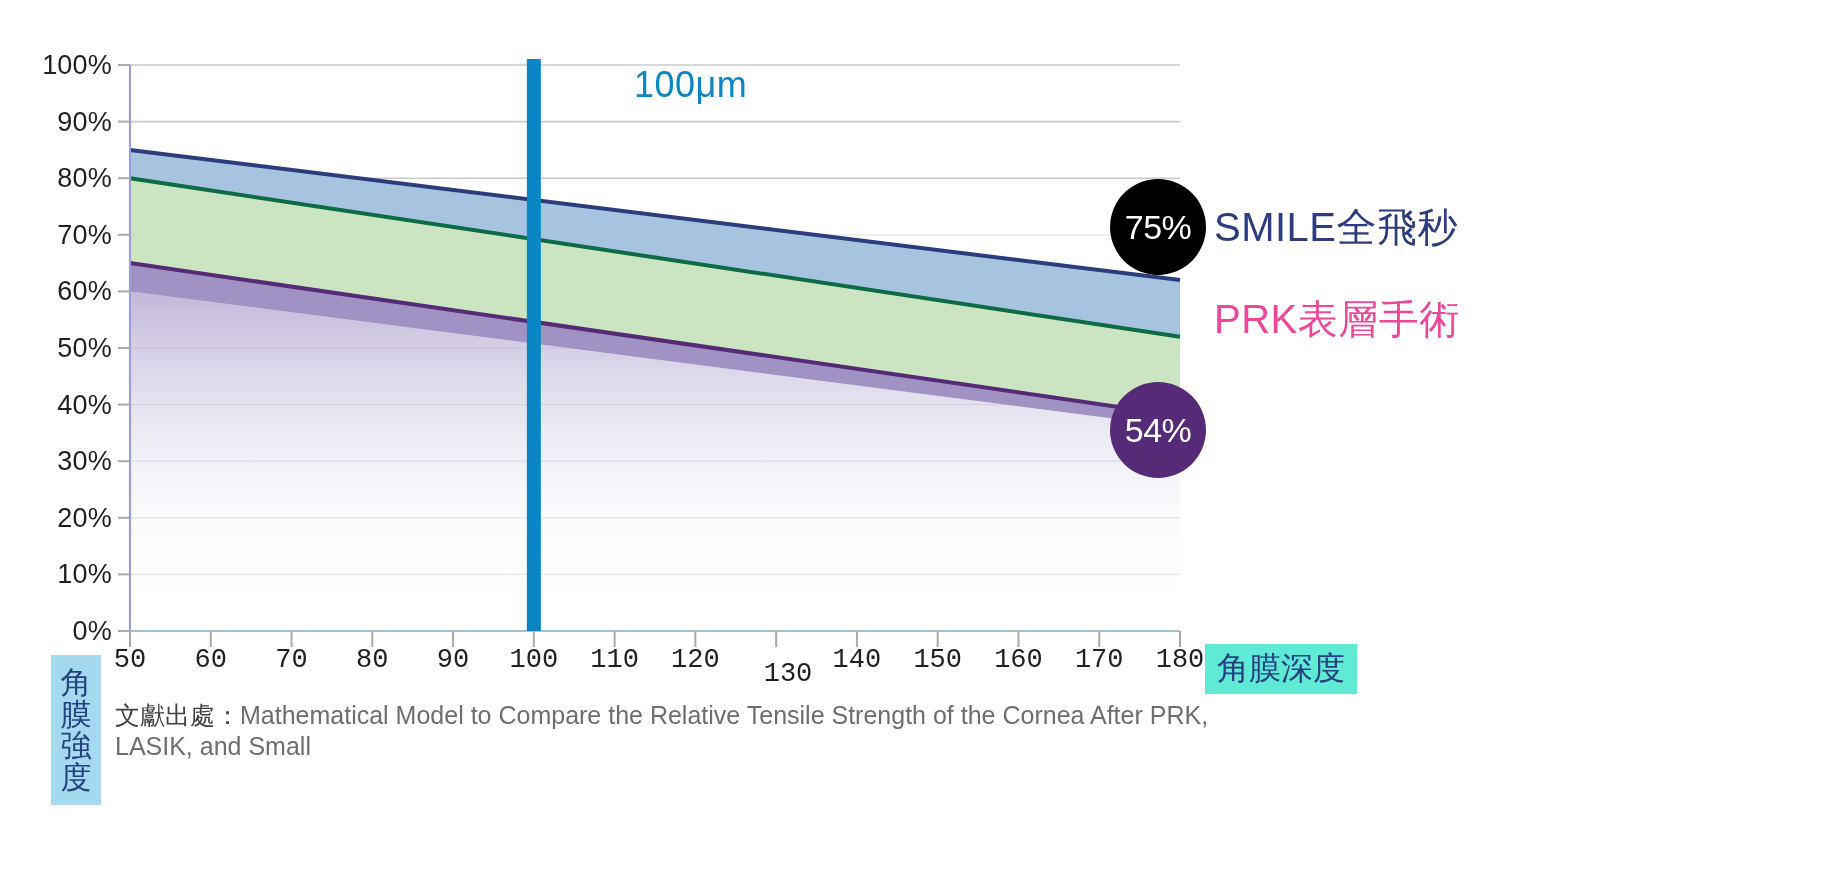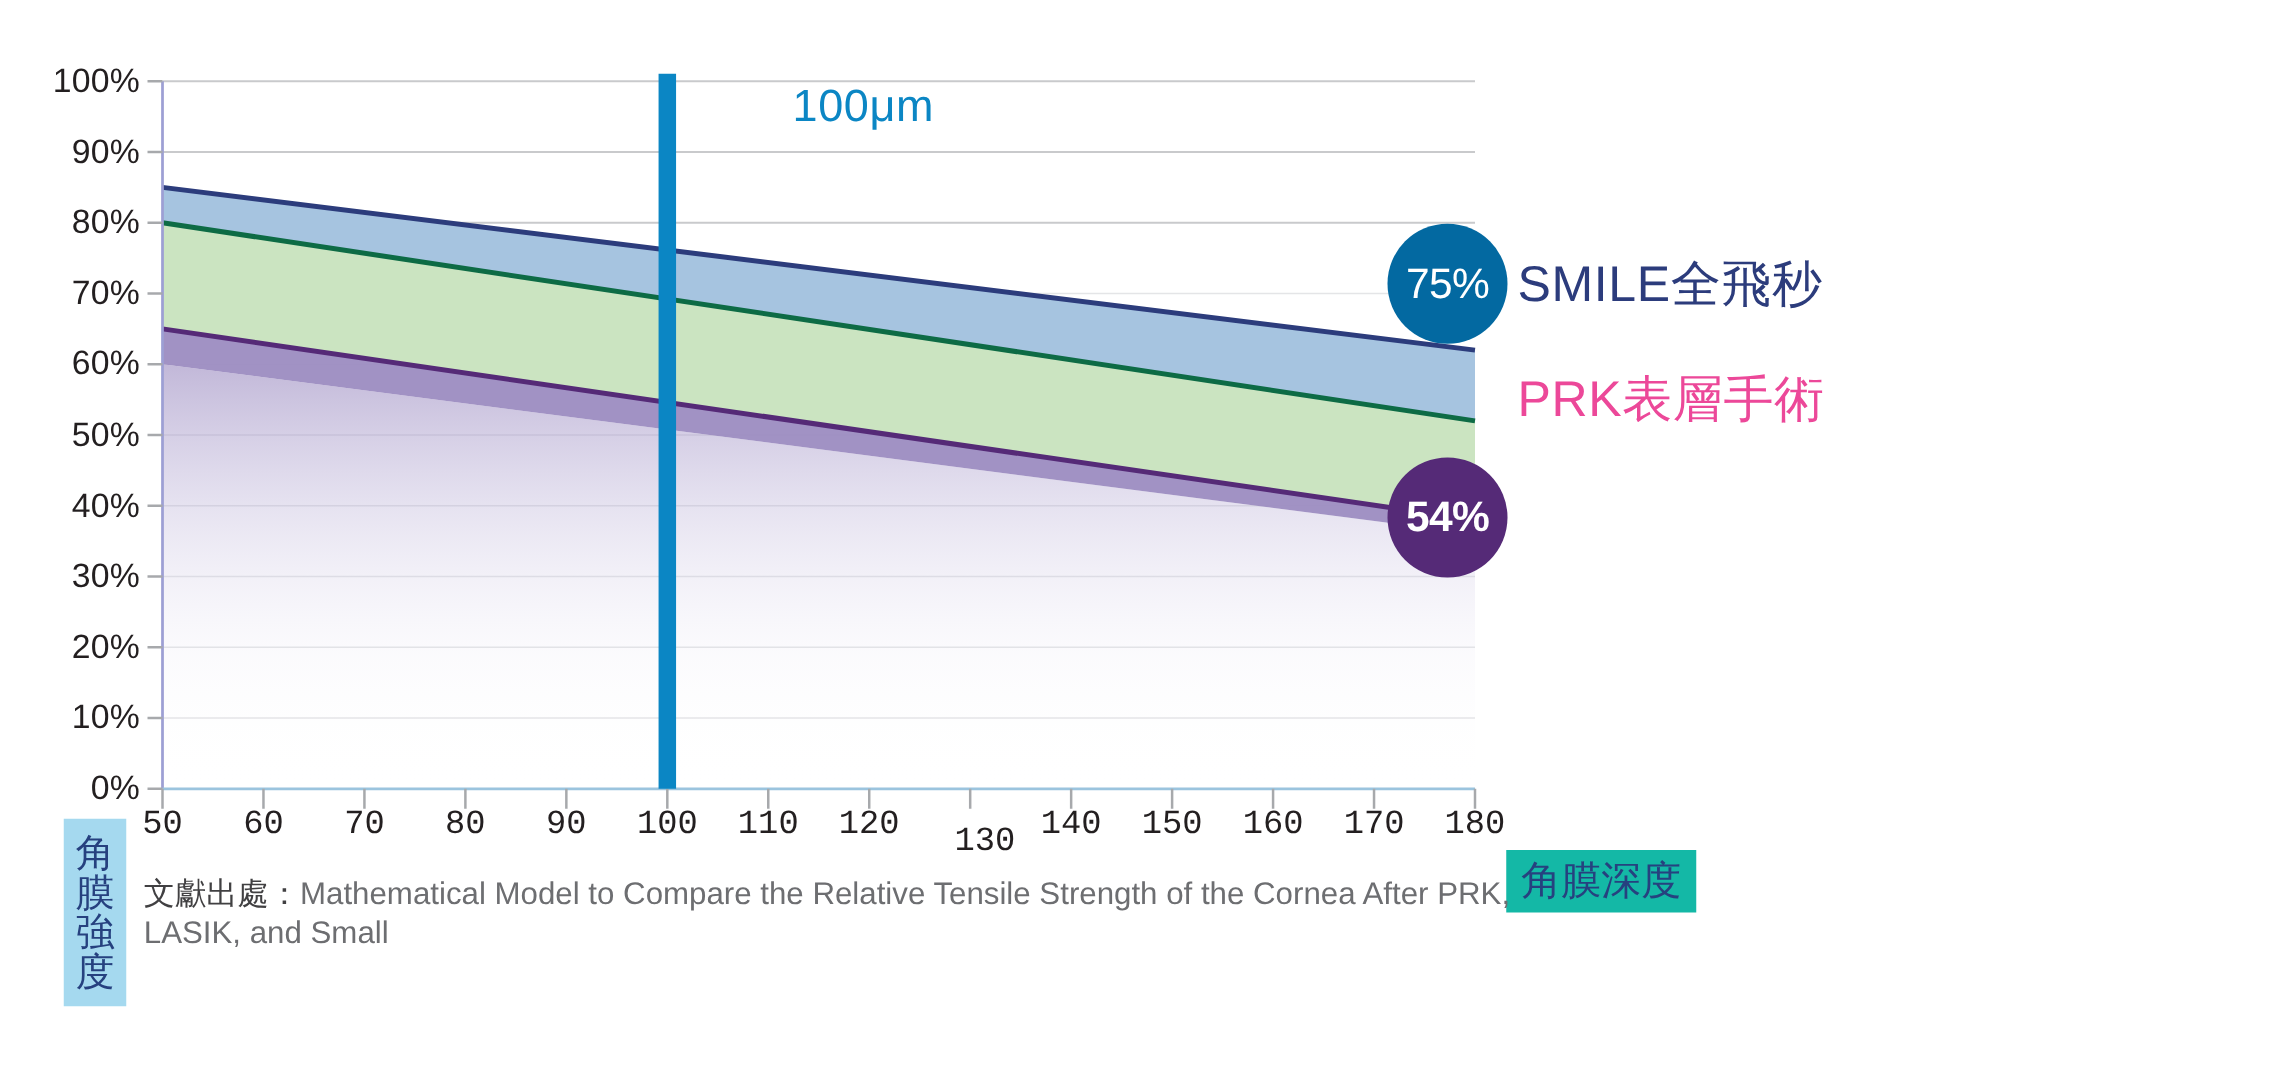--- a/index.html
+++ b/index.html
@@ -39,41 +39,41 @@
 
   
   #ylabelbadge{
     position:absolute;left:51px;top:655px;width:44px;
     background:#a5d9ef;color:#26417f;
     font-size:31px;line-height:1.02;text-align:center;
     padding:12px 3px 12px 3px;letter-spacing:0;
   }
   #ylabelbadge span{display:block;}
   #xlabelbadge{
-    position:absolute;left:1205px;top:680px;
-    background:#14b8a6;color:#26417f;
+    position:absolute;left:1205px;top:644px;
+    background:#5eead4;color:#26417f;
     font-size:32px;line-height:1.25;
     padding:4px 12px 6px 12px;white-space:nowrap;
   }
 
   
   .bubble{
     position:absolute;width:96px;height:96px;border-radius:50%;
     display:flex;align-items:center;justify-content:center;
     color:#ffffff;font-size:34px;letter-spacing:-.5px;
   }
   .bubble-label{
     position:absolute;font-size:40px;white-space:nowrap;
     letter-spacing:.5px;transform:translateY(-50%);
   }
-  #bub-smile{left:1110px;top:179px;background:#0369a1;}
+  #bub-smile{left:1110px;top:179px;background:#000000;}
   #lab-smile{left:1214px;top:227px;color:#2c3c7c;}
   #bub-prk{left:1110px;top:271px;background:#0d6b45;}
   #lab-prk{left:1214px;top:319px;color:#ec4899;}
-  #bub-lasik{left:1110px;top:366px;background:#552a77;font-weight:bold;}
+  #bub-lasik{left:1110px;top:382px;background:#552a77;}
   #lab-lasik{left:1214px;top:414px;color:#552a77;}
 
   
   #source{
     position:absolute;left:115px;top:700px;width:1120px;
     font-size:25px;line-height:1.22;color:#6d6e71;
   }
   #source .src-head{color:#414042;}
   #source .src-l2{display:block;padding-left:110px;}
 </style>

